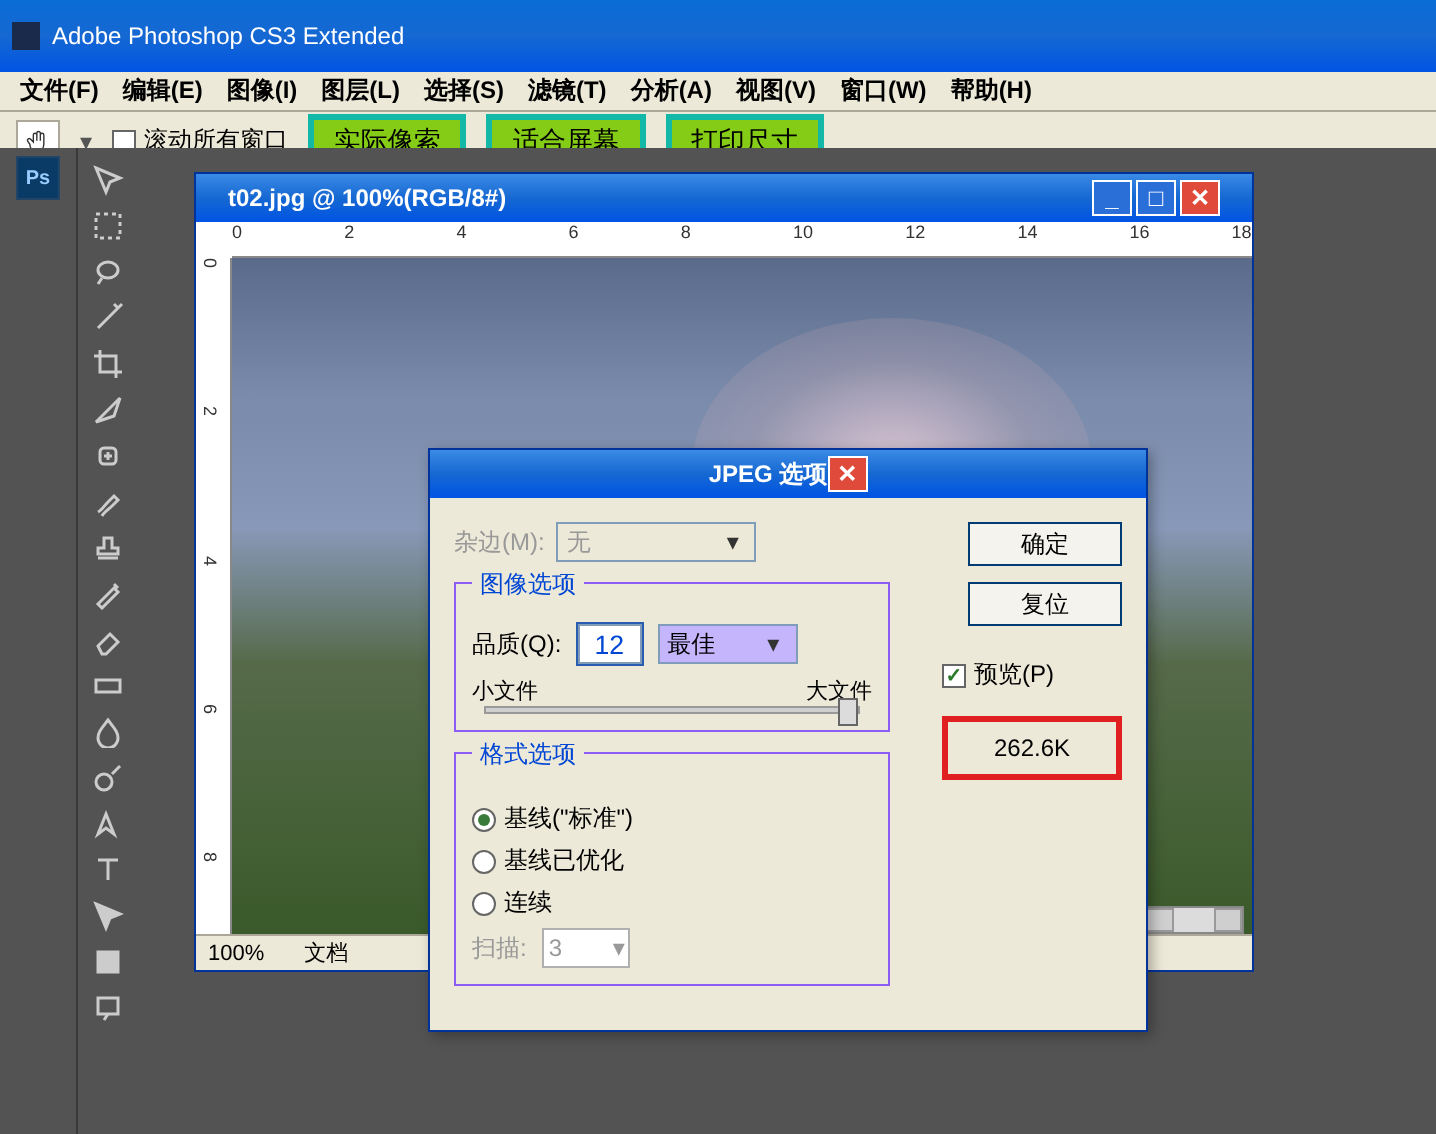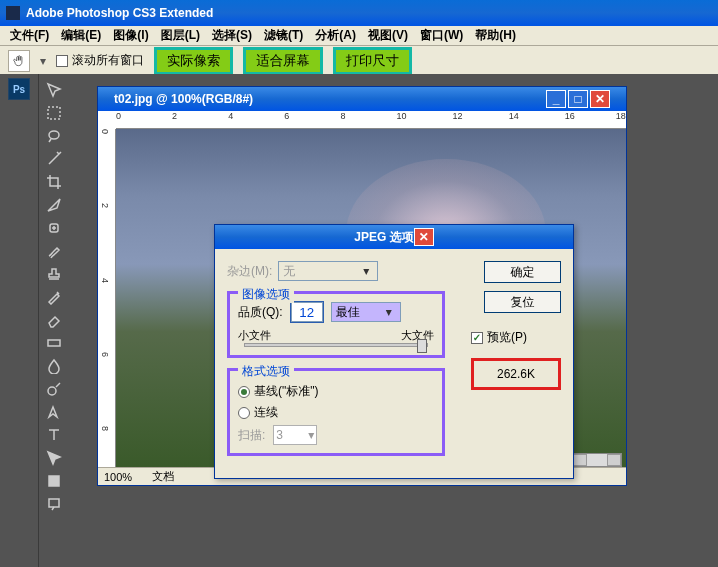--- a/index.html
+++ b/index.html
@@ -1,18 +1,18 @@
 <!DOCTYPE html>
 <html><head>
 <meta charset="utf-8">
 <style>
 * { margin: 0; padding: 0; box-sizing: border-box; }
 body { font-family: "Microsoft YaHei", SimSun, sans-serif; font-size: 12px; background: #3f3f3f; width: 718px; height: 567px; overflow: hidden; position: relative; }
 
-.app-titlebar { background: linear-gradient(#0a6cd6, #1668d2, #0054e3); height: 26px; display: flex; align-items: center; padding: 0 6px; color: #fff; font-weight: bold; }
+.app-titlebar { background: linear-gradient(#0a6cd6, #1668d2, #0054e3); height: 36px; display: flex; align-items: center; padding: 0 6px; color: #fff; font-weight: normal; }
 .app-titlebar .ps-tiny { width: 14px; height: 14px; background: #1a2a4a; margin-right: 6px; }
 .menubar { background: #ece9d8; height: 20px; display: flex; align-items: center; padding: 0 4px; border-bottom: 1px solid #aca899; }
 .menubar span { padding: 2px 6px; cursor: default; font-weight: bold; }
 .toolbar { background: #ece9d8; height: 30px; display: flex; align-items: center; padding: 0 8px; gap: 10px; border-bottom: 1px solid #aca899; }
 .hand-icon { width: 22px; height: 22px; border: 1px solid #aca899; display: flex; align-items: center; justify-content: center; background: #fff; }
 .hand-icon svg { width: 14px; height: 14px; }
 .chk { display: flex; align-items: center; gap: 4px; }
 .tbtn { border: 3px solid #14b8a6; background: #84cc16; padding: 2px 10px; }
 
 .workspace { position: absolute; top: 74px; left: 0; right: 0; bottom: 0; background: #535353; display: flex; }
@@ -43,21 +43,21 @@
 .dialog { position: absolute; left: 145px; top: 150px; width: 360px; background: #ece9d8; border: 1px solid #003399; z-index: 10; box-shadow: 2px 2px 6px rgba(0,0,0,0.3); }
 .dialog .dlg-titlebar { height: 24px; background: linear-gradient(#3a8ae6, #1668d2, #0054e3); display: flex; align-items: center; justify-content: center; padding: 0 6px; color: #fff; font-weight: bold; }
 .dialog .dlg-body { padding: 12px; display: flex; gap: 26px; }
 .dlg-left { flex: 1; }
 .dlg-right { width: 90px; display: flex; flex-direction: column; gap: 8px; }
 .row { display: flex; align-items: center; gap: 6px; margin-bottom: 10px; }
 .row.disabled { color: #999; }
 .combo { border: 1px solid #7f9db9; background: #c4b5fd; height: 20px; padding: 0 4px; display: flex; align-items: center; justify-content: space-between; font-size: 12px; }
 .combo.disabled { background: #ece9d8; color: #999; }
 .combo .arr { width: 14px; text-align: center; color: #333; }
-.fieldset { border: 3px solid #8b5cf6; padding: 8px 8px 8px; margin-bottom: 10px; position: relative; }
+.fieldset { border: 1px solid #8b5cf6; padding: 20px 8px 8px; margin-bottom: 10px; position: relative; }
 .fieldset .legend { position: absolute; top: -8px; left: 8px; background: #ece9d8; padding: 0 4px; color: #0046d5; }
 .quality-row { display: flex; align-items: center; gap: 8px; margin-bottom: 6px; }
 .num-input { width: 32px; height: 20px; border: 1px solid #7f9db9; background: #fff; text-align: center; color: #0046d5; outline: 1px solid #2a5db0; }
 .slider-row { display: flex; align-items: center; justify-content: space-between; font-size: 11px; }
 .slider { flex: 1; height: 4px; background: #cfcfcf; margin: 0 6px; position: relative; border: 1px solid #999; }
 .slider .thumb { position: absolute; right: 0; top: -5px; width: 10px; height: 14px; background: #dcdcdc; border: 1px solid #666; }
 .radio-row { display: flex; align-items: center; gap: 4px; margin: 4px 0; }
 .radio { width: 12px; height: 12px; border: 1px solid #666; border-radius: 50%; display: inline-flex; align-items: center; justify-content: center; background: #fff; }
 .radio.checked::after { content: ""; width: 6px; height: 6px; border-radius: 50%; background: #3a7a3a; }
 .btn { border: 1px solid #003c74; background: #f4f3ee; height: 22px; display: flex; align-items: center; justify-content: center; font-size: 12px; margin-left: 13px; }
@@ -291,20 +291,24 @@
           </div>
 
           <div class="fieldset">
             <span class="legend">格式选项</span>
             <label class="radio-row">
               <span class="radio checked"></span>
               <span>基线("标准")</span>
             </label>
             <label class="radio-row">
               <span class="radio"></span>
+              <span>基线已优化</span>
+            </label>
+            <label class="radio-row">
+              <span class="radio"></span>
               <span>连续</span>
             </label>
             <div class="scan-row">
               <span>扫描:</span>
               <div class="spin">
                 <span>3</span>
                 <span>▾</span>
               </div>
             </div>
           </div>

